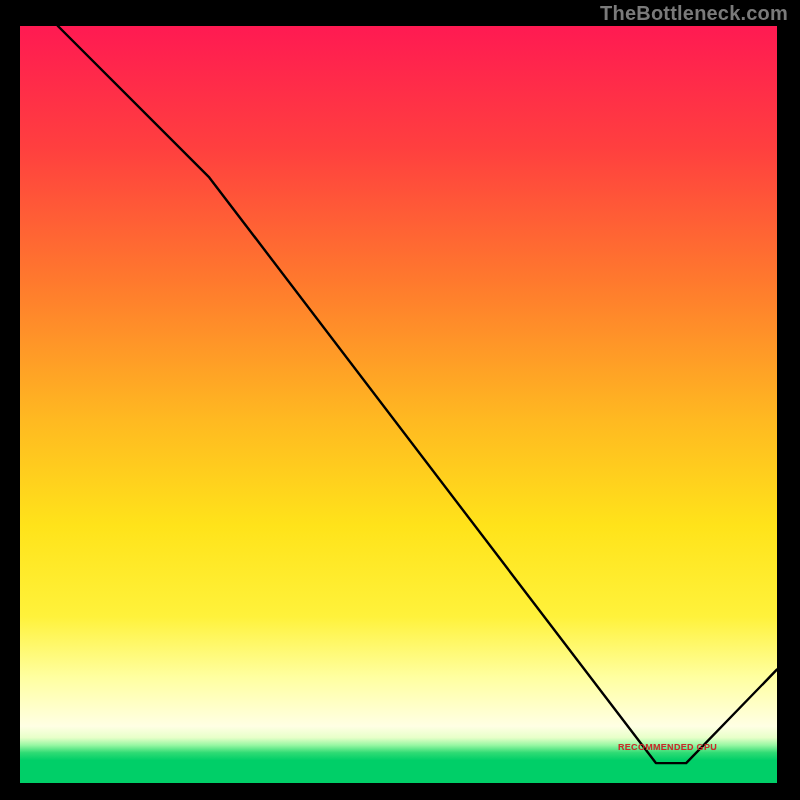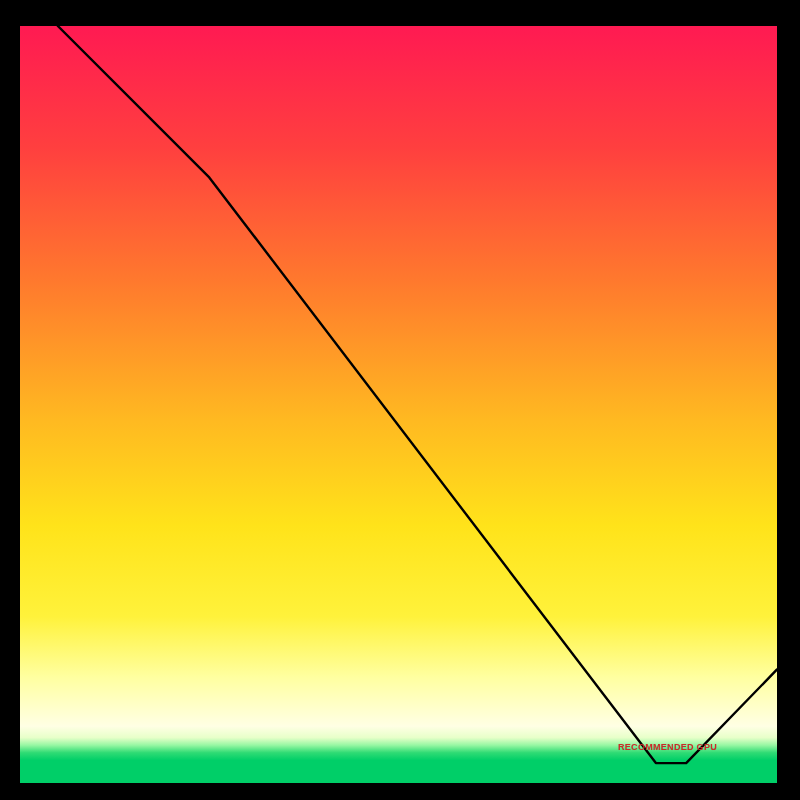--- a/index.html
+++ b/index.html
@@ -66,20 +66,21 @@
     white-space: nowrap;
     text-shadow: 0 0 1px rgba(0,0,0,0.15);
     text-align: center;
   }
 </style>
 </head>
 <body>
 
 <div class="frame">
 
+  <div class="watermark">TheBottleneck.com</div>
 
   <div class="plot-area">
 
     <svg class="curve" viewBox="0 0 757 757" preserveAspectRatio="none">
 
       <polyline points="37.85,0 189.25,151.4 635.88,737.1 666.16,737.1 757,643.45" fill="none" stroke="#000" stroke-width="2.4" stroke-linejoin="round" stroke-linecap="round"></polyline>
     </svg>
 
     <div class="label" style="left:598px; top:716px;">RECOMMENDED GPU</div>
 

